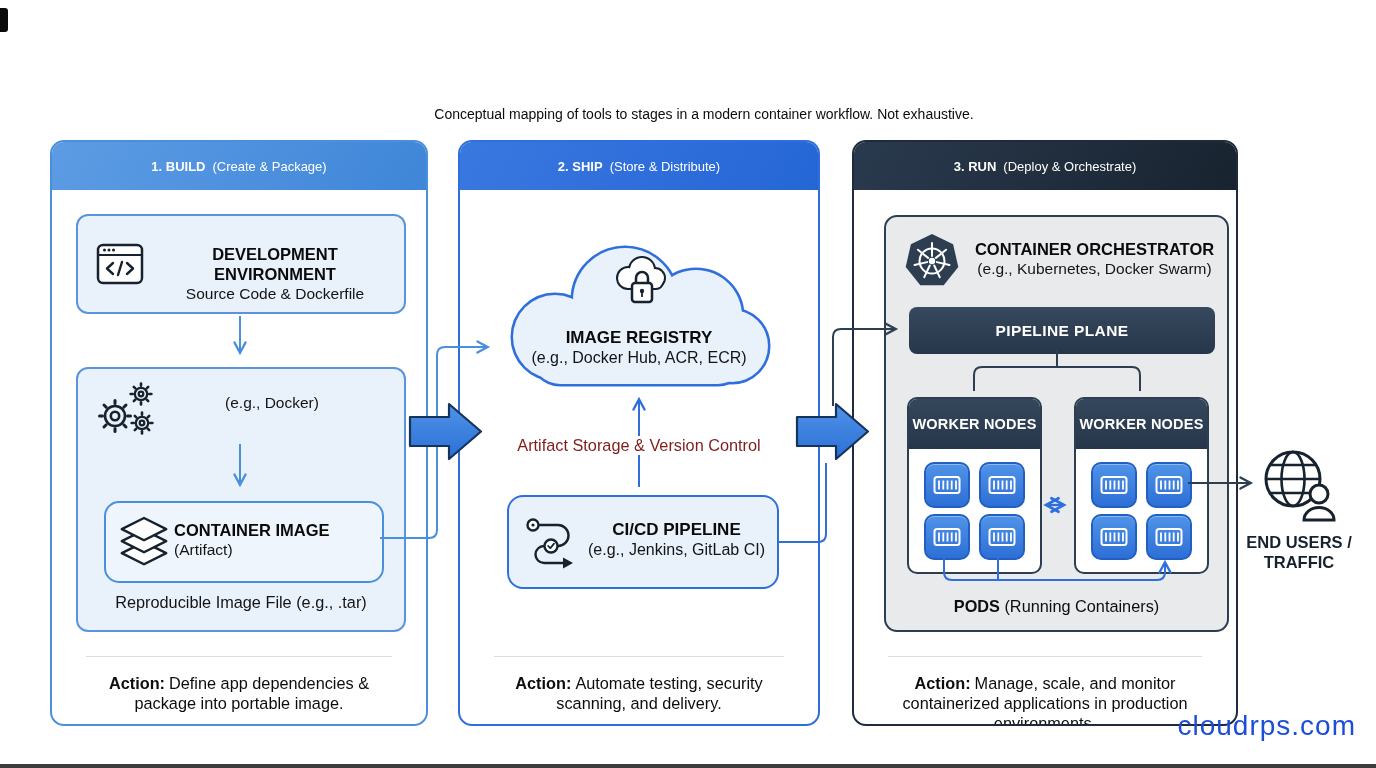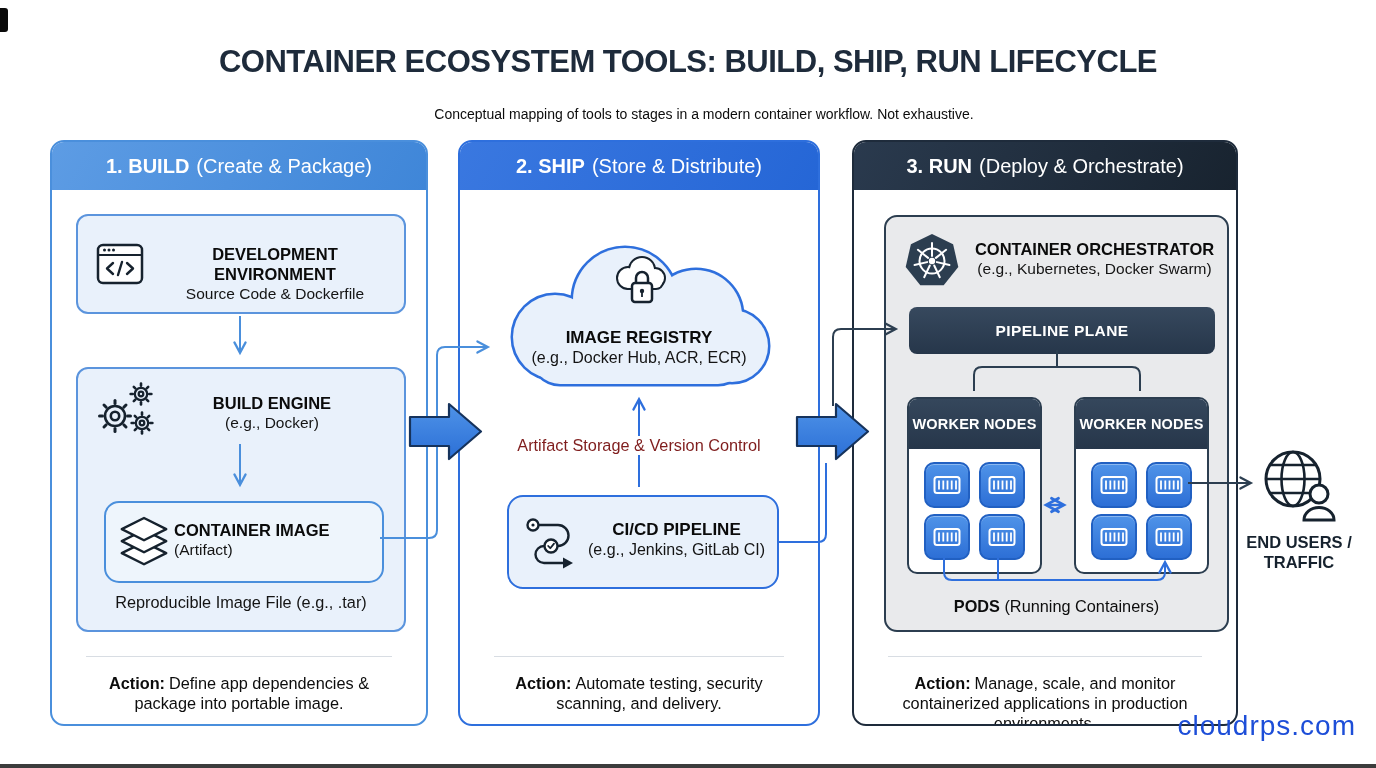--- a/index.html
+++ b/index.html
@@ -12,21 +12,21 @@
   .title{position:absolute;left:0;top:44px;width:100%;text-align:center;margin:0;
          font-size:31px;font-weight:700;letter-spacing:-.5px;color:#1e2b3b;}
   .subtitle{position:absolute;left:0;top:90px;width:100%;text-align:center;margin:16px;
             font-size:14px;color:#0c0c0c;}
   
   .col{position:absolute;top:140px;height:586px;background:#fff;border-radius:14px;overflow:hidden;box-sizing:border-box;}
   .col.build{left:50px;width:378px;border:2px solid #4a8fdc;}
   .col.ship {left:458px;width:362px;border:2px solid #2e6fdd;padding-left:44px;}
   .col.run  {left:852px;width:386px;border:2.5px solid #1e2b3b;}
   .colhead{position:absolute;left:0;top:0;width:100%;height:48px;display:flex;align-items:center;justify-content:center;
-           color:#fff;font-size:20px;}
+           color:#fff;font-size:13px;}
   .colhead .hnum{font-weight:700;}
   .colhead .hphase{font-weight:400;margin-left:7px;}
   .build-head{background:linear-gradient(120deg,#5d9ce4,#3f86d8);}
   .ship-head {background:linear-gradient(120deg,#3a78e0,#2566d6);}
   .run-head  {background:linear-gradient(120deg,#2a3a4e,#18232f);}
   
   .card{position:absolute;box-sizing:border-box;border-radius:12px;}
   .ctitle{font-weight:700;font-size:16.5px;line-height:20px;color:#0b0b0b;}
   .csub{font-size:15.5px;line-height:20px;color:#141414;}
   .icon{position:absolute;}
@@ -79,21 +79,20 @@
   .overlay{position:absolute;left:0;top:0;width:1376px;height:768px;z-index:5;pointer-events:none;}
 </style>
 </head>
 <body>
 
 <div class="stage">
 
   <div class="art-tl"></div>
   <div class="art-bottom"></div>
 
-  <h1 class="title">CONTAINER ECOSYSTEM TOOLS: BUILD, SHIP, RUN LIFECYCLE</h1>
   <p class="subtitle">Conceptual mapping of tools to stages in a modern container workflow. Not exhaustive.</p>
 
   <section class="col build">
     <header class="colhead build-head">
       <span class="hnum">1. BUILD</span>
       <span class="hphase">(Create &amp; Package)</span>
     </header>
 
     <div class="card devenv">
       <span class="icon" style="left:18px;top:26px;">
@@ -155,21 +154,20 @@
                 <line x1="56.2" y1="44" x2="58.4" y2="44"></line>
               <line x1="42.3" y1="38.3" x2="40.8" y2="36.8"></line>
                 <line x1="53.7" y1="49.7" x2="55.2" y2="51.2"></line>
               <line x1="42.3" y1="49.7" x2="40.8" y2="51.2"></line>
                 <line x1="53.7" y1="38.3" x2="55.2" y2="36.8"></line>
             </g>
           </g>
         </svg>
       </span>
       <div class="ctext">
-        <div class="ctitle">BUILD ENGINE</div>
         <div class="csub">(e.g., Docker)</div>
       </div>
 
       <div class="card imgcard">
         <span class="icon" style="left:13px;top:12px;">
           <svg width="50" height="56" viewBox="0 0 54 58" stroke="#16222e" stroke-width="2.6" stroke-linejoin="round" fill="#fff">
             <path d="M27,28 L51,40 27,52 3,40 Z"></path>
             <path d="M27,15 L51,27 27,39 3,27 Z"></path>
             <path d="M27,2 L51,14 27,26 3,14 Z"></path>
           </svg>

